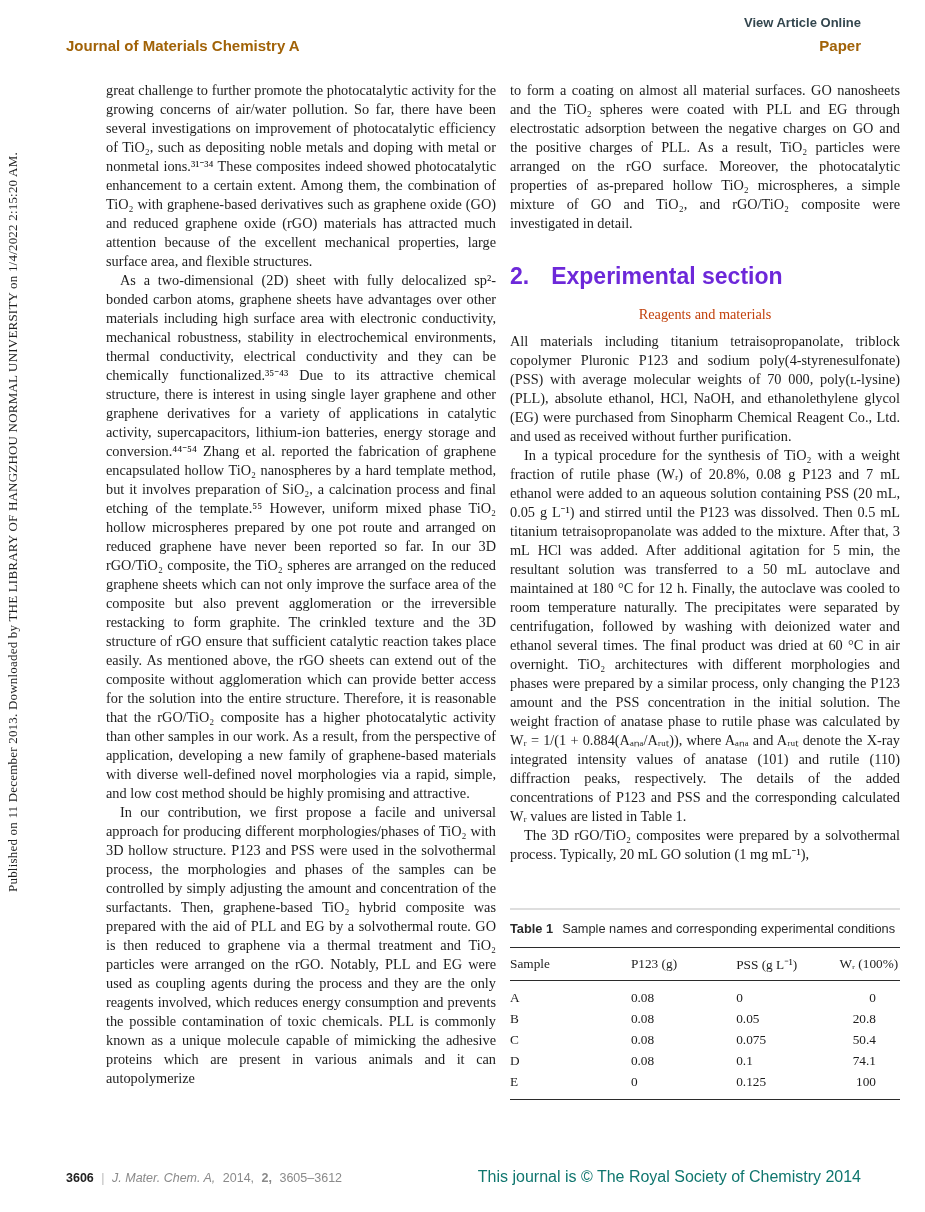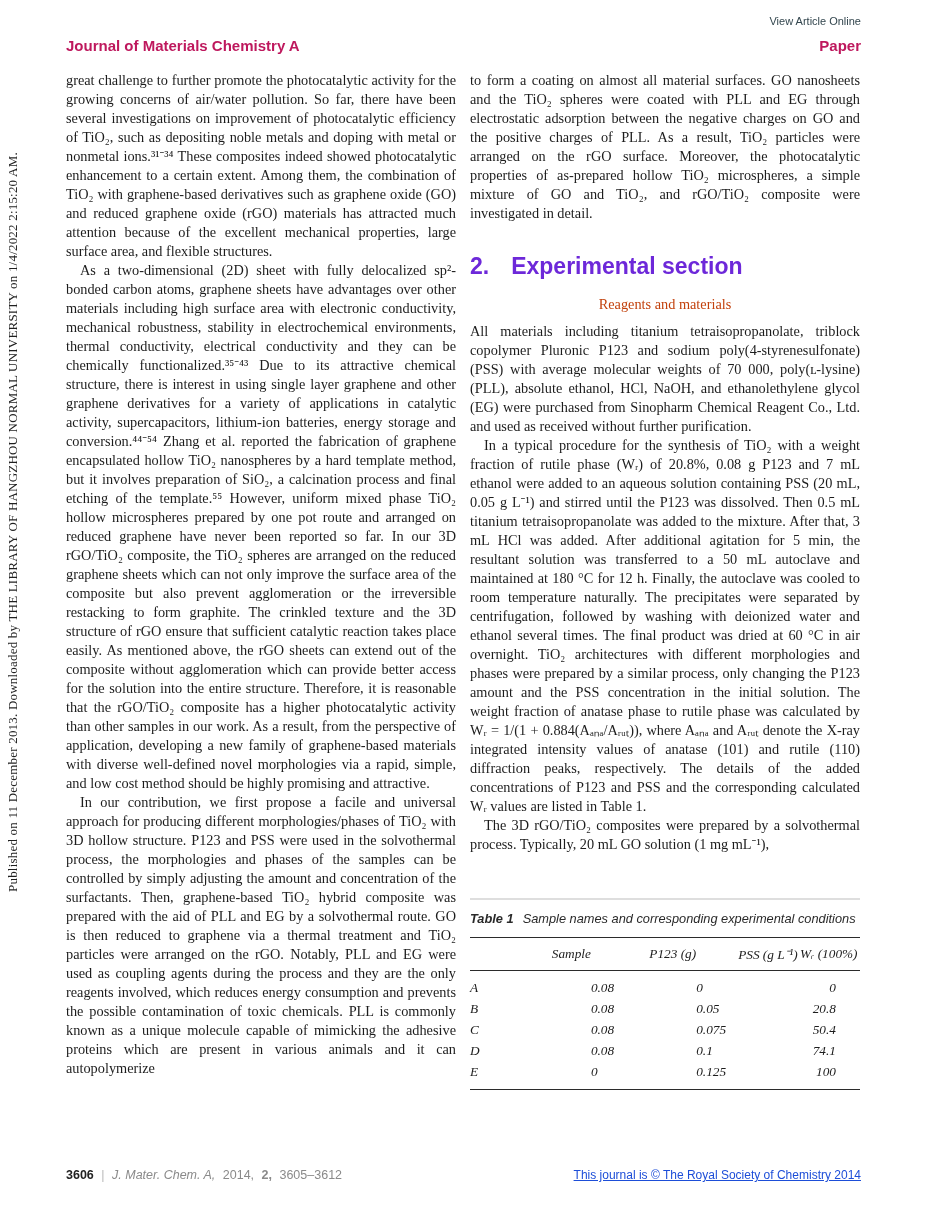--- a/index.html
+++ b/index.html
@@ -11,58 +11,58 @@
   
   .sidebar-rotated {
     position:absolute; top:892px; left:5px;
     transform-origin:0 0; transform:rotate(-90deg);
     white-space:nowrap; font-size:13px; letter-spacing:0.2px; color:#1f1f1f;
   }
 
   
   .view-online {
     position:absolute; top:15px; right:64px;
-    font-family:"Liberation Sans", sans-serif; font-size:11px; font-weight:normal;
+    font-family:"Liberation Sans", sans-serif; font-size:13px; font-weight:bold;
     color:#33464e;
   }
   .header-row {
     position:absolute; top:37px; left:66px; right:64px;
     display:flex; justify-content:space-between; align-items:baseline;
-    font-family:"Liberation Sans", sans-serif; font-weight:bold; color:#be185d;
+    font-family:"Liberation Sans", sans-serif; font-weight:bold; color:#a16207;
   }
   .journal-name { font-size:15px; }
   .article-type { font-size:15px; }
 
   
-  .col { position:absolute; top:71px; width:390px; }
+  .col { position:absolute; top:81px; width:390px;margin-left:40px; }
   .col-left { left:66px; }
   .col-right { left:470px; }
   .para { margin:0; text-align:justify; font-size:14.3px; line-height:19px; }
   .indent { text-indent:14px; }
 
   .section-heading {
     margin:30px 0 16px 0;
     font-family:"Liberation Sans", sans-serif; font-size:23px; font-weight:600;
     color:#6d28d9;
   }
   .sec-num { margin-right:22px; }
   .subheading { margin:0 0 9px 0; font-size:14.3px; font-weight:normal; color:#c2410c;text-align:center; }
   .sub-first { margin-top:14px; }
   .sub-spaced { margin-top:30px; }
 
   
-  .table-block { margin-top:44px; border-top:2px solid #dedede; padding-top:11px;font-style:italic; }
+  .table-block { margin-top:44px; border-top:2px solid #dedede; padding-top:11px; }
   .table-caption {
     font-family:"Liberation Sans", sans-serif; font-size:12.8px; color:#2a2a2a;
     margin-bottom:11px;
   }
   .caption-label { font-weight:bold; margin-right:9px; }
   table.data { width:100%; border-collapse:collapse; font-size:13.3px; }
   table.data thead tr { border-top:1px solid #2b2b2b; border-bottom:1px solid #2b2b2b; }
-  table.data th { font-weight:normal; text-align:right; padding:7px 0; }
+  table.data th { font-weight:normal; text-align:left; padding:7px 0; }
   table.data tbody tr:first-child td { padding-top:9px; }
   table.data tbody tr:last-child td { padding-bottom:9px; }
   table.data td { padding:2.5px 0; }
   table.data .c1 { width:31%; }
   table.data .c2 { width:27%; }
   table.data .c3 { width:26%; }
   table.data th.c4 { text-align:center; }
   table.data td.c4 { text-align:right; padding-right:24px; }
   .table-bottom-rule { border-bottom:1px solid #2b2b2b; }
 
@@ -70,21 +70,21 @@
   .footer {
     position:absolute; left:66px; right:64px; top:1168px;
     display:flex; justify-content:space-between; align-items:baseline;
     font-family:"Liberation Sans", sans-serif; font-size:12.5px; color:#8a8a8a;
   }
   .footer-left span { margin-right:4px;text-align:center; }
   .page-num { font-weight:bold; color:#222222; }
   .foot-sep { color:#bbbbbb; }
   .journal-abbrev { font-style:italic; }
   .volume-bold { font-weight:bold; }
-  .copyright { color:#1d4ed8; font-size:12px;text-decoration:underline; }
+  .copyright { color:#0f766e; font-size:16px; }
 </style>
 </head>
 <body>
 
 <div class="page">
 
   <div class="sidebar-rotated">
     <span>Published on 11 December 2013. Downloaded by THE LIBRARY OF HANGZHOU NORMAL UNIVERSITY on 1/4/2022 2:15:20 AM.</span>
   </div>
 

